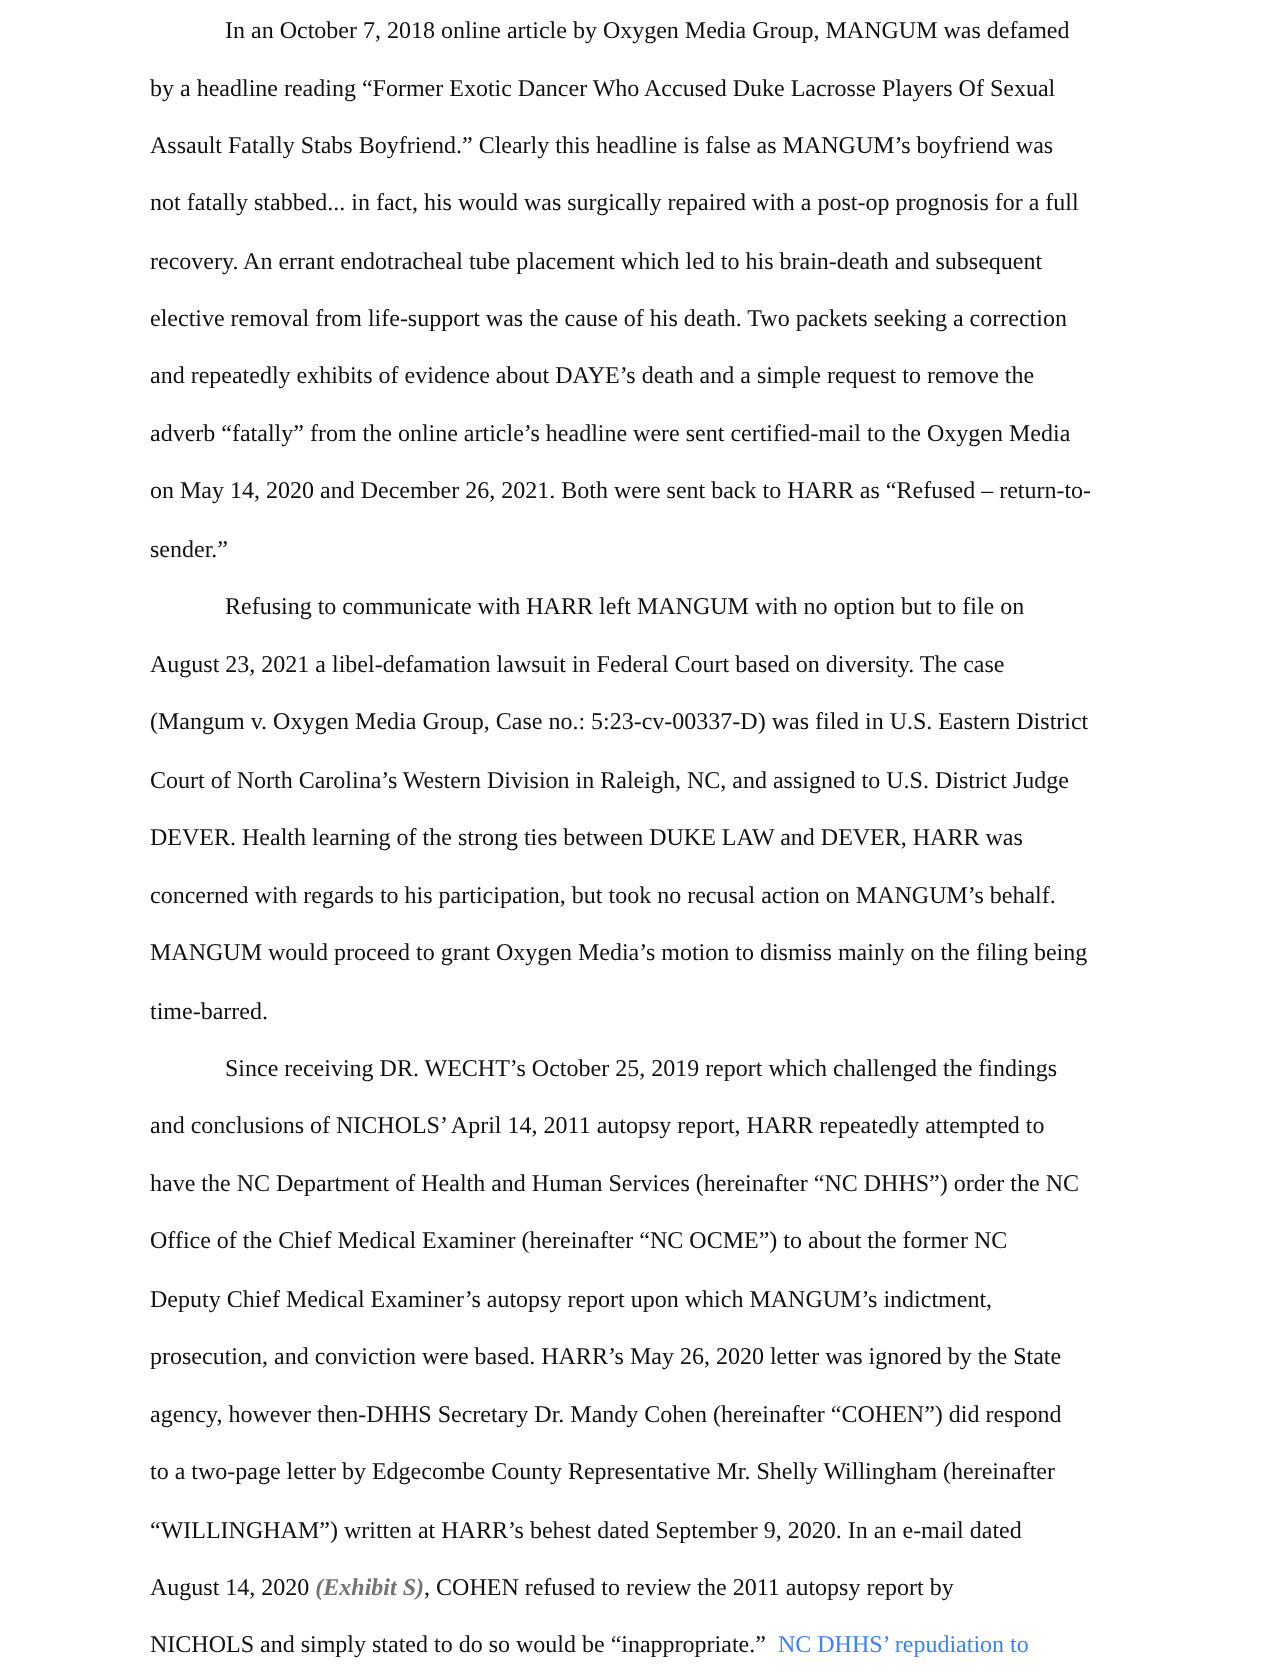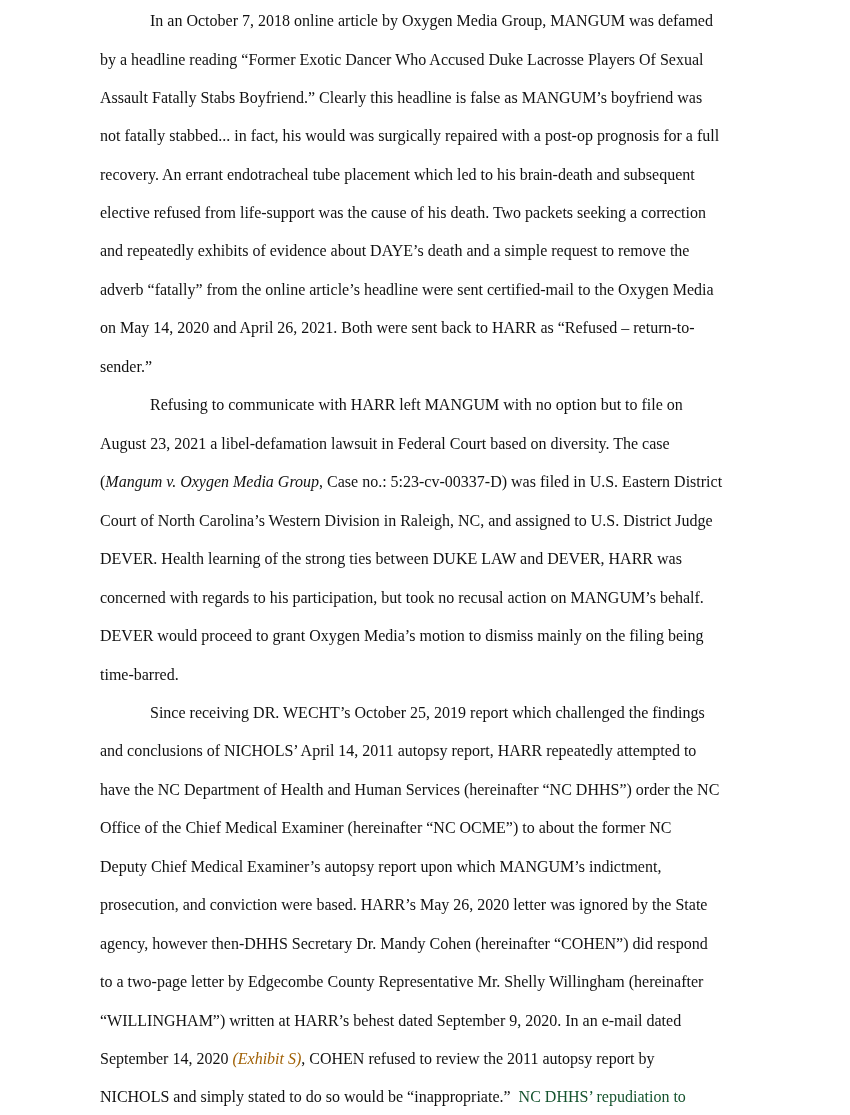--- a/index.html
+++ b/index.html
@@ -23,65 +23,65 @@
     }
     .line {
       position: absolute;
       left: 0;
       white-space: nowrap;
       font-size: 16px;
       line-height: 20px;
       height: 20px;
     }
     .indent { left: 50px; }
-    .it { font-style: italic; }
+    .it { }
     .exhibit {
-      color: #a16207;
+      color: #737373;
       font-style: italic;
-      font-weight: normal;
+      font-weight: bold;
       cursor: pointer;
     }
-    .faded { color: #14532d; }
+    .faded { color: #3b82f6; }
   </style>
 </head>
 <body>
 
 <div class="page">
 
   <div class="line indent" style="top:11px">In an October 7, 2018 online article by Oxygen Media Group, MANGUM was defamed</div>
   <div class="line" style="top:50px">by a headline reading “Former Exotic Dancer Who Accused Duke Lacrosse Players Of Sexual</div>
   <div class="line" style="top:88px">Assault Fatally Stabs Boyfriend.”  Clearly this headline is false as MANGUM’s boyfriend was</div>
   <div class="line" style="top:126px">not fatally stabbed... in fact, his would was surgically repaired with a post-op prognosis for a full</div>
   <div class="line" style="top:165px">recovery.  An errant endotracheal tube placement which led to his brain-death and subsequent</div>
-  <div class="line" style="top:203px">elective refused from life-support was the cause of his death.  Two packets seeking a correction</div>
+  <div class="line" style="top:203px">elective removal from life-support was the cause of his death.  Two packets seeking a correction</div>
   <div class="line" style="top:241px">and repeatedly exhibits of evidence about DAYE’s death and a simple request to remove the</div>
   <div class="line" style="top:280px">adverb “fatally” from the online article’s headline were sent certified-mail to the Oxygen Media</div>
-  <div class="line" style="top:318px">on May 14, 2020 and April 26, 2021.  Both were sent back to HARR as “Refused – return-to-</div>
+  <div class="line" style="top:318px">on May 14, 2020 and December 26, 2021.  Both were sent back to HARR as “Refused – return-to-</div>
   <div class="line" style="top:357px">sender.”</div>
 
   <div class="line indent" style="top:395px">Refusing to communicate with HARR left MANGUM with no option but to file on</div>
   <div class="line" style="top:434px">August 23, 2021 a libel-defamation lawsuit in Federal Court based on diversity.  The case</div>
   <div class="line" style="top:472px">
     <span>(</span><span class="it">Mangum v. Oxygen Media Group</span><span>, Case no.: 5:23-cv-00337-D) was filed in U.S. Eastern District</span>
   </div>
   <div class="line" style="top:511px">Court of North Carolina’s Western Division in Raleigh, NC, and assigned to U.S. District Judge</div>
   <div class="line" style="top:549px">DEVER.  Health learning of the strong ties between DUKE LAW and DEVER, HARR was</div>
   <div class="line" style="top:588px">concerned with regards to his participation, but took no recusal action on MANGUM’s behalf.</div>
-  <div class="line" style="top:626px">DEVER would proceed to grant Oxygen Media’s motion to dismiss mainly on the filing being</div>
+  <div class="line" style="top:626px">MANGUM would proceed to grant Oxygen Media’s motion to dismiss mainly on the filing being</div>
   <div class="line" style="top:665px">time-barred.</div>
 
   <div class="line indent" style="top:703px">Since receiving DR. WECHT’s October 25, 2019 report which challenged the findings</div>
   <div class="line" style="top:741px">and conclusions of NICHOLS’ April 14, 2011 autopsy report, HARR repeatedly attempted to</div>
   <div class="line" style="top:780px">have the NC Department of Health and Human Services (hereinafter “NC DHHS”) order the NC</div>
   <div class="line" style="top:818px">Office of the Chief Medical Examiner (hereinafter “NC OCME”) to about the former NC</div>
   <div class="line" style="top:857px">Deputy Chief Medical Examiner’s autopsy report upon which MANGUM’s indictment,</div>
   <div class="line" style="top:895px">prosecution, and conviction were based.  HARR’s May 26, 2020 letter was ignored by the State</div>
   <div class="line" style="top:934px">agency, however then-DHHS Secretary Dr. Mandy Cohen (hereinafter “COHEN”) did respond</div>
   <div class="line" style="top:972px">to a two-page letter by Edgecombe County Representative Mr. Shelly Willingham (hereinafter</div>
   <div class="line" style="top:1011px">“WILLINGHAM”) written at HARR’s behest dated September 9, 2020.  In an e-mail dated</div>
   <div class="line" style="top:1049px">
-    <span>September 14, 2020 </span><span class="exhibit">(Exhibit S)</span><span>, COHEN refused to review the 2011 autopsy report by</span>
+    <span>August 14, 2020 </span><span class="exhibit">(Exhibit S)</span><span>, COHEN refused to review the 2011 autopsy report by</span>
   </div>
   <div class="line" style="top:1087px">
     <span style="white-space:pre">NICHOLS and simply stated to do so would be “inappropriate.”  </span><span class="faded">NC DHHS’ repudiation to</span>
   </div>
 
 </div>
 
 </body></html>

